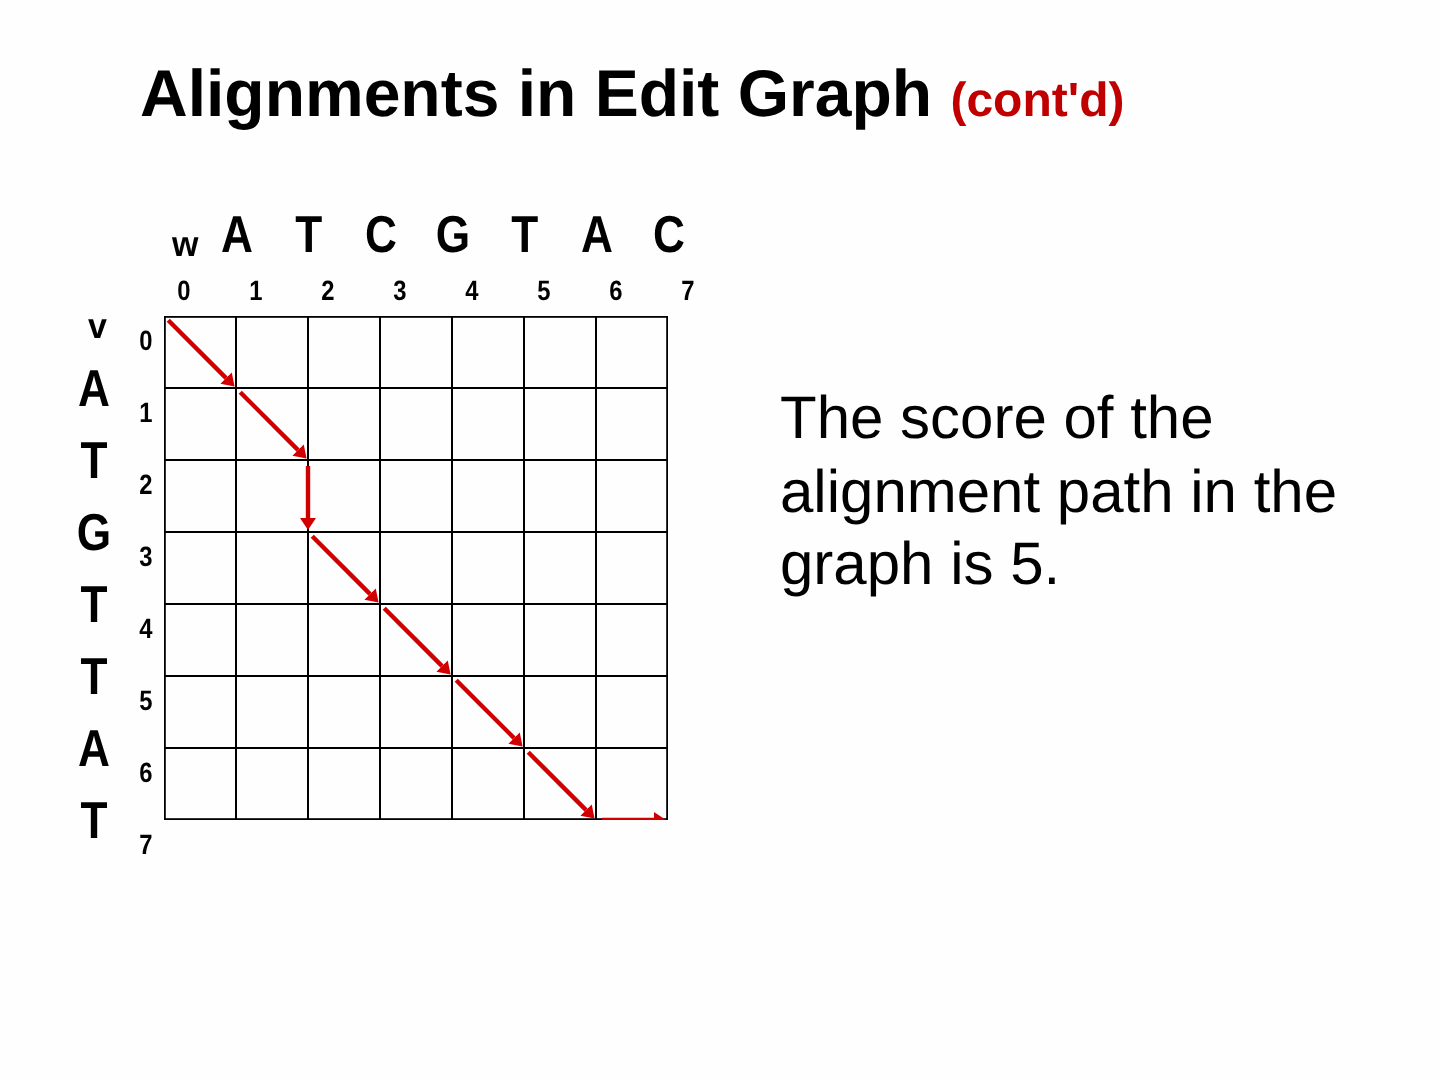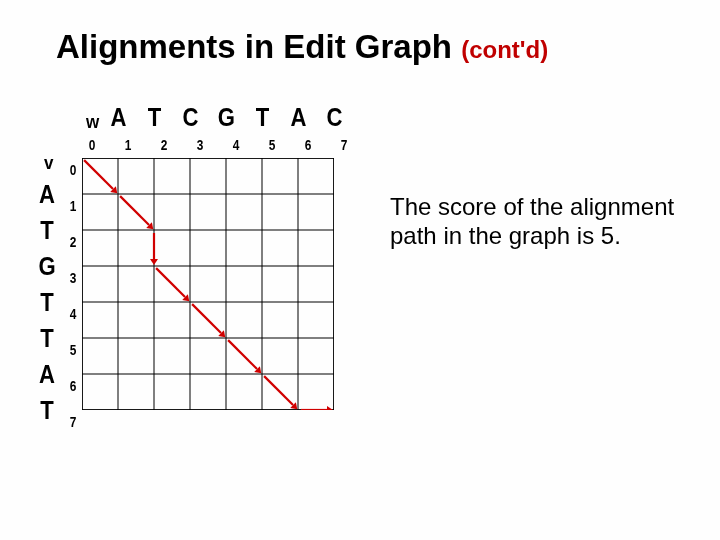--- a/index.html
+++ b/index.html
@@ -7,21 +7,21 @@
     width: 720px;
     height: 540px;
     background: #fefefe;
     font-family: Arial, Helvetica, sans-serif;
     position: relative;
     overflow: hidden;
   }
   .title {
     position: absolute;
     top: 28px;
-    left: 56px;
+    left: 70px;
     font-size: 33px;
     font-weight: bold;
     color: #000;
     text-align: right;
   }
   .title .sub {
     font-size: 24px;
     color: #c00000;
     font-weight: bold;
   }
@@ -124,21 +124,21 @@
   .grid svg { width: 100%; height: 100%; }
   .gridline { stroke: #000; stroke-width: 1; }
   .outer { stroke: #000; stroke-width: 1.8; fill: none; }
   .arrow { stroke: #d00000; stroke-width: 2.2; fill: none; }
   .arrowhead { fill: #d00000; }
   .desc {
     position: absolute;
     left: 390px;
     top: 192px;
     width: 290px;
-    font-size: 24px;
+    font-size: 30px;
     font-family: Arial, Helvetica, sans-serif;
     line-height: 1.22;
     color: #000;
   }
 </style>
 </head>
 <body>
 
 <div class="title">
   <span>Alignments in Edit Graph</span>

